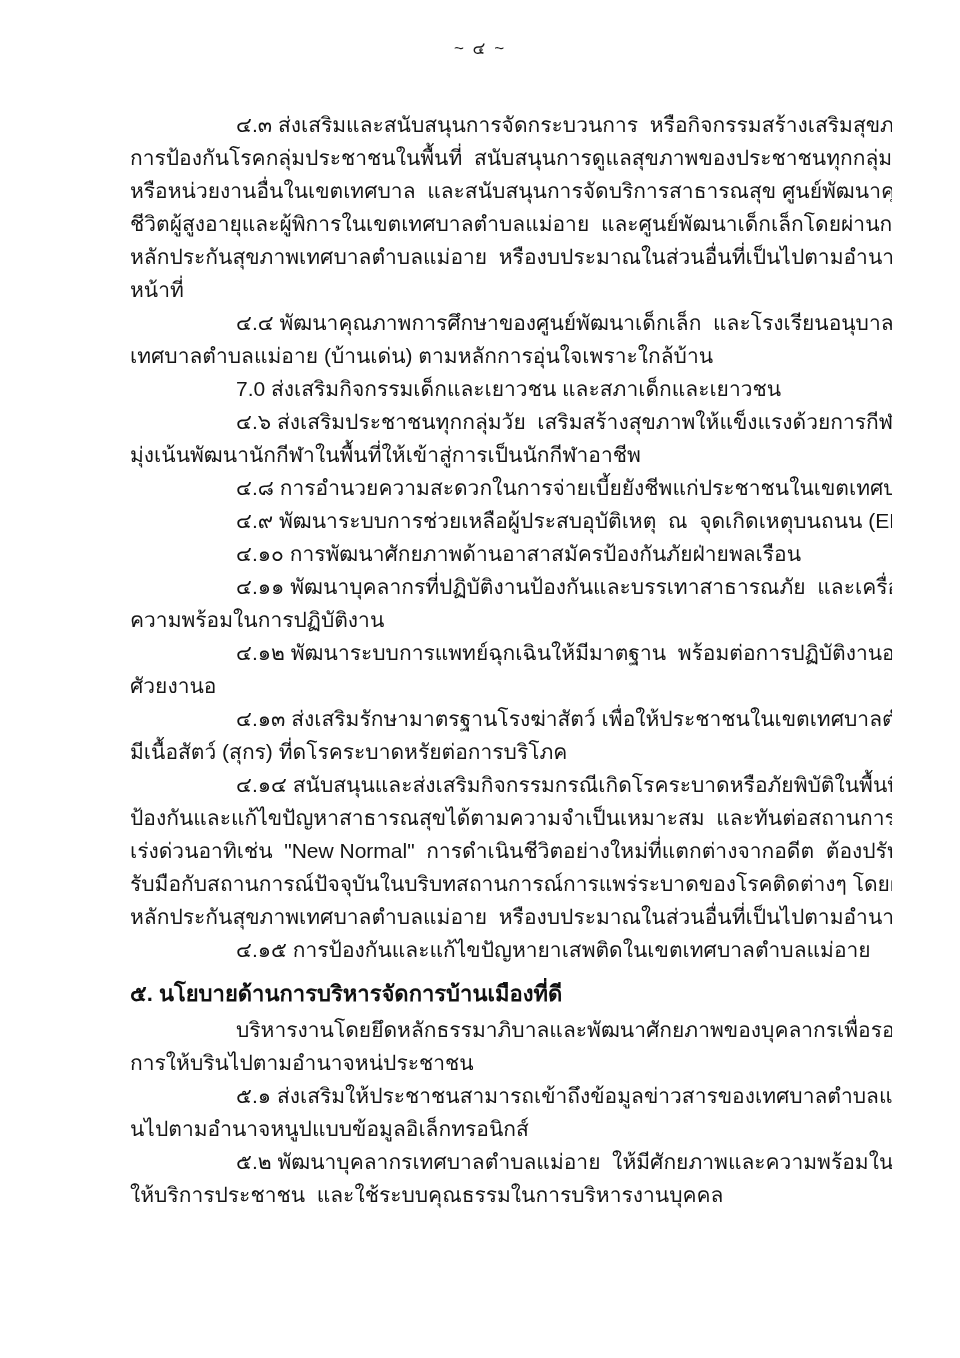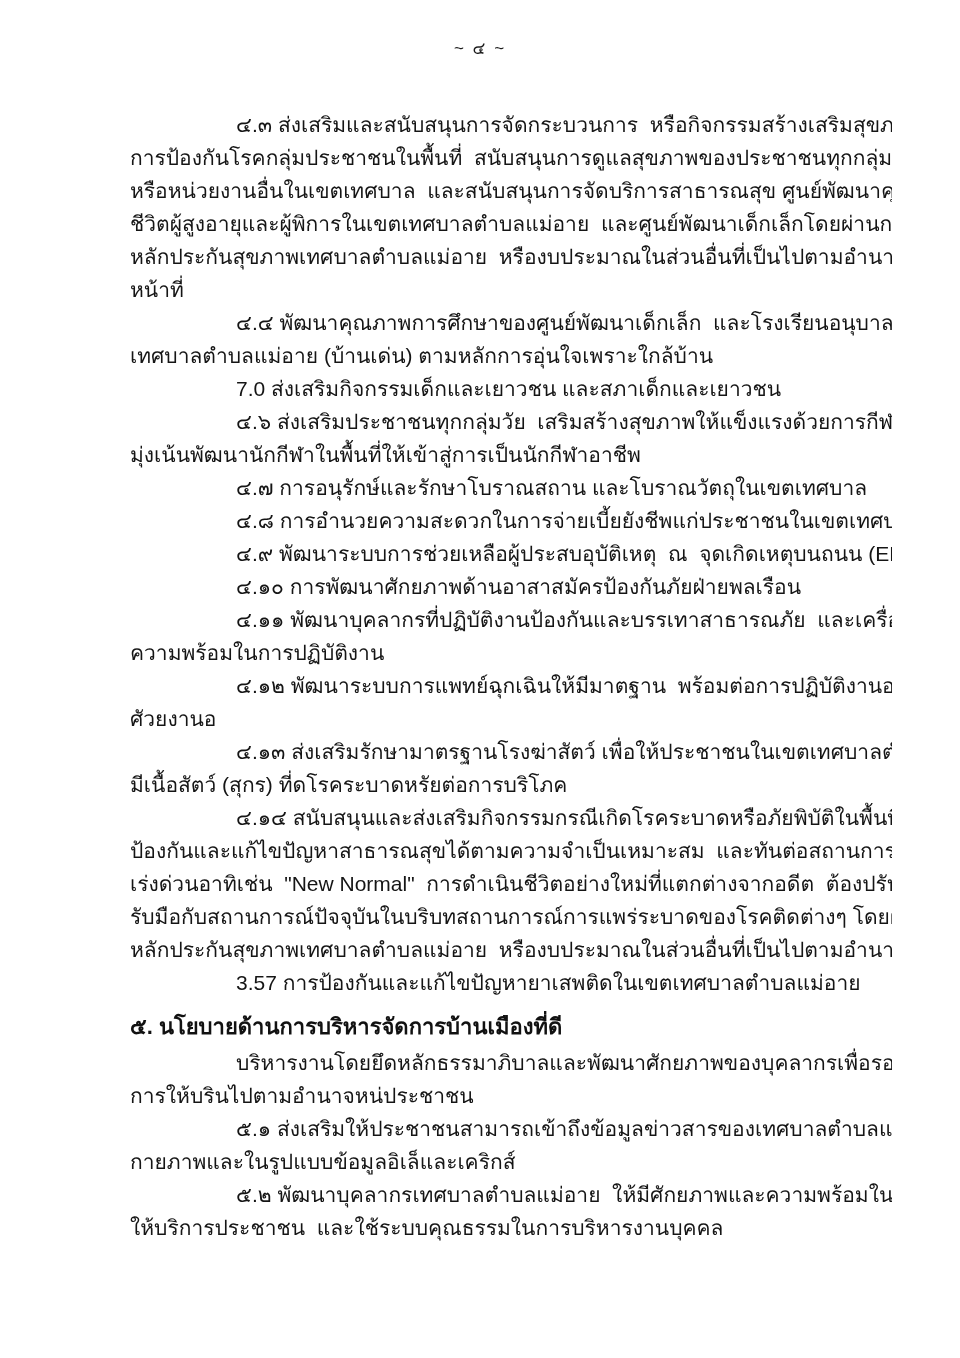--- a/index.html
+++ b/index.html
@@ -81,23 +81,20 @@
 
     <p class="para">
       <span class="line first">7.0 ส่งเสริมกิจกรรมเด็กและเยาวชน และสภาเด็กและเยาวชน</span>
     </p>
 
     <p class="para">
       <span class="line first">๔.๖ ส่งเสริมประชาชนทุกกลุ่มวัย  เสริมสร้างสุขภาพให้แข็งแรงด้วยการกีฬา  และร่วมถึง</span>
       <span class="line">มุ่งเน้นพัฒนานักกีฬาในพื้นที่ให้เข้าสู่การเป็นนักกีฬาอาชีพ</span>
     </p>
 
-    <p class="para">
-      <span class="line first">๔.๗ การอนุรักษ์และรักษาโบราณสถาน และโบราณวัตถุในเขตเทศบาล</span>
-    </p>
 
     <p class="para">
       <span class="line first">๔.๘ การอำนวยความสะดวกในการจ่ายเบี้ยยังชีพแก่ประชาชนในเขตเทศบาล</span>
     </p>
 
     <p class="para">
       <span class="line first">๔.๙ พัฒนาระบบการช่วยเหลือผู้ประสบอุบัติเหตุ  ณ  จุดเกิดเหตุบนถนน (EMS)</span>
     </p>
 
     <p class="para">
@@ -121,33 +118,33 @@
 
     <p class="para">
       <span class="line first">๔.๑๔ สนับสนุนและส่งเสริมกิจกรรมกรณีเกิดโรคระบาดหรือภัยพิบัติในพื้นที่  ในการ</span>
       <span class="line">ป้องกันและแก้ไขปัญหาสาธารณสุขได้ตามความจำเป็นเหมาะสม  และทันต่อสถานการณ์ได้</span>
       <span class="line">เร่งด่วนอาทิเช่น  "New Normal"  การดำเนินชีวิตอย่างใหม่ที่แตกต่างจากอดีต  ต้องปรับตัวเพื่อ</span>
       <span class="line">รับมือกับสถานการณ์ปัจจุบันในบริบทสถานการณ์การแพร่ระบาดของโรคติดต่างๆ โดยผ่านกองทุน</span>
       <span class="line">หลักประกันสุขภาพเทศบาลตำบลแม่อาย  หรืองบประมาณในส่วนอื่นที่เป็นไปตามอำนาจหน้าที่</span>
     </p>
 
     <p class="para">
-      <span class="line first">3.57 การป้องกันและแก้ไขปัญหายาเสพติดในเขตเทศบาลตำบลแม่อาย</span>
+      <span class="line first">๔.๑๕ การป้องกันและแก้ไขปัญหายาเสพติดในเขตเทศบาลตำบลแม่อาย</span>
     </p>
 
     <h2 class="heading">๕. นโยบายด้านการบริหารจัดการบ้านเมืองที่ดี</h2>
 
     <p class="para">
       <span class="line first">บริหารงานโดยยึดหลักธรรมาภิบาลและพัฒนาศักยภาพของบุคลากรเพื่อรองรับ</span>
       <span class="line">การให้บรินไปตามอำนาจหน่ประชาชน</span>
     </p>
 
     <p class="para">
       <span class="line first">๕.๑ ส่งเสริมให้ประชาชนสามารถเข้าถึงข้อมูลข่าวสารของเทศบาลตำบลแม่อาย ทั้งทาง</span>
-      <span class="line">กายภาพและในรูปแบบข้อมูลอิเล็และเคริกส์</span>
+      <span class="line">นไปตามอำนาจหนูปแบบข้อมูลอิเล็กทรอนิกส์</span>
     </p>
 
     <p class="para">
       <span class="line first">๕.๒ พัฒนาบุคลากรเทศบาลตำบลแม่อาย  ให้มีศักยภาพและความพร้อมในการ</span>
       <span class="line">ให้บริการประชาชน  และใช้ระบบคุณธรรมในการบริหารงานบุคคล</span>
     </p>
 
   </div>
 </div>
 

